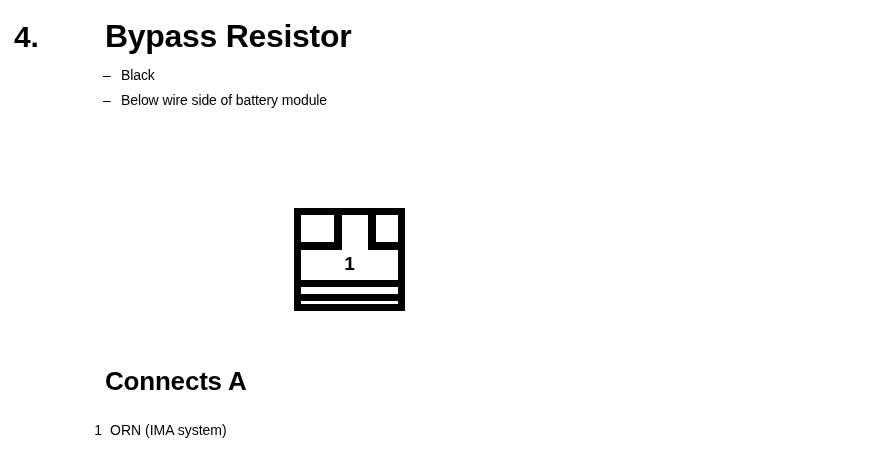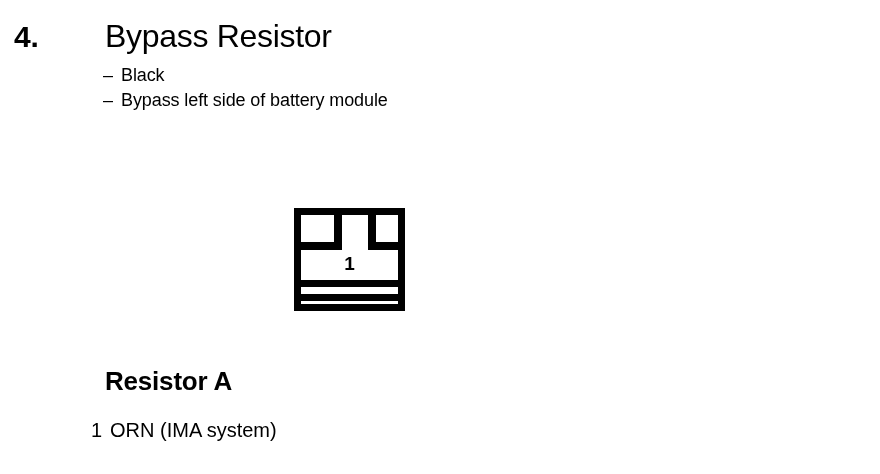--- a/index.html
+++ b/index.html
@@ -38,35 +38,35 @@
     font-size: 30px;
     font-weight: bold;
     line-height: 34px;
     letter-spacing: -0.2px;
   }
   .item-title {
     position: absolute;
     left: 105px;
     top: 8px;
     font-size: 32px;
-    font-weight: normal;
+    font-weight: bold;
     line-height: 36px;
     letter-spacing: -0.3px;
   }
 
   
   .bullets {
     position: absolute;
     left: 103px;
     top: 63px;
     width: 760px;
   }
   .bullet-line {
     display: block;
-    font-size: 18px;
+    font-size: 14px;
     line-height: 25px;
     white-space: nowrap;
     letter-spacing: -0.1px;
   }
   .bullet-dash {
     display: inline-block;
     width: 18px;
   }
 
   
@@ -162,21 +162,21 @@
   }
   .pin-rows {
     position: absolute;
     top: 52px;
     white-space: nowrap;
   }
   .block-a .pin-rows { left: -25px; }
   .block-b .pin-rows { left: -25px; }
 
   .pin-row {
-    font-size: 20px;
+    font-size: 14px;
     line-height: 24px;
     white-space: nowrap;
   }
   .pin-num {
     display: inline-block;
     width: 22px;
     text-align: right;
   }
   .pin-desc {
     display: inline-block;
@@ -191,37 +191,37 @@
   <div class="heading-row">
     <div class="item-number">4.</div>
     <div class="item-title">Bypass Resistor</div>
   </div>
 
   <div class="bullets">
     <div class="bullet-line">
       <span class="bullet-dash">–</span><span>Black</span>
     </div>
     <div class="bullet-line">
-      <span class="bullet-dash">–</span><span>Bypass left side of battery module</span>
+      <span class="bullet-dash">–</span><span>Below wire side of battery module</span>
     </div>
   </div>
 
   <div class="connector-diagram">
     <div class="conn-outline"></div>
     <div class="conn-cav-div-left"></div>
     <div class="conn-cav-div-right"></div>
     <div class="conn-cav-base-left"></div>
     <div class="conn-cav-base-right"></div>
     <div class="conn-stripe-1"></div>
     <div class="conn-stripe-2"></div>
     <div class="conn-pin-label">1</div>
   </div>
 
   <div class="connector-block block-a">
-    <div class="connector-heading">Resistor A</div>
+    <div class="connector-heading">Connects A</div>
     <div class="pin-rows">
       <div class="pin-row">
         <span class="pin-num">1</span><span class="pin-desc">ORN (IMA system)</span>
       </div>
     </div>
   </div>
 
 
 </div>
 

